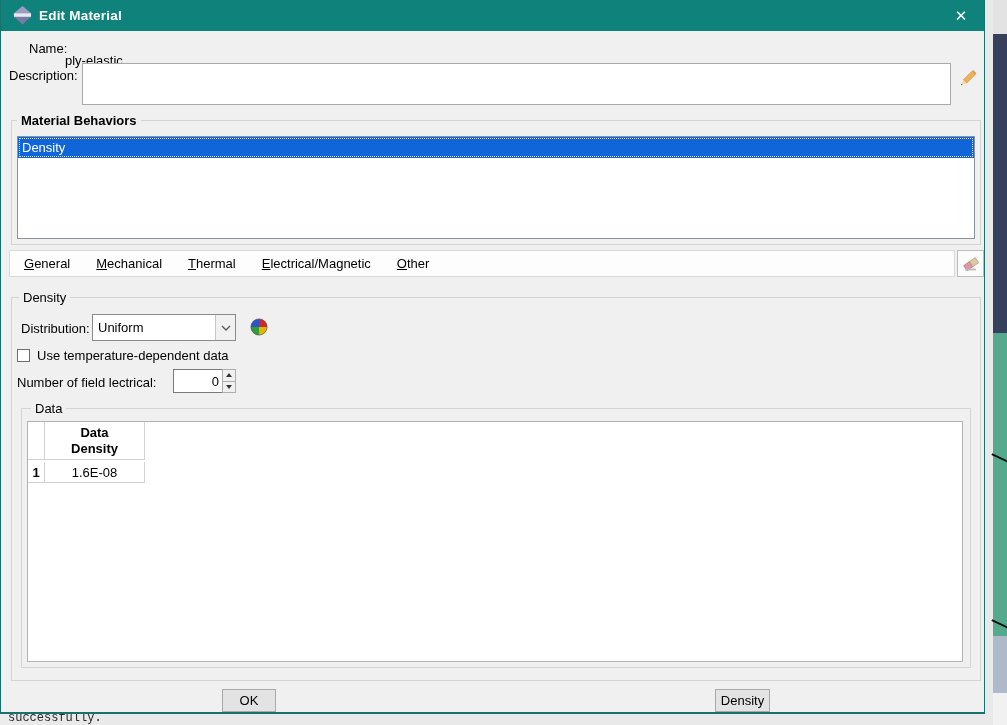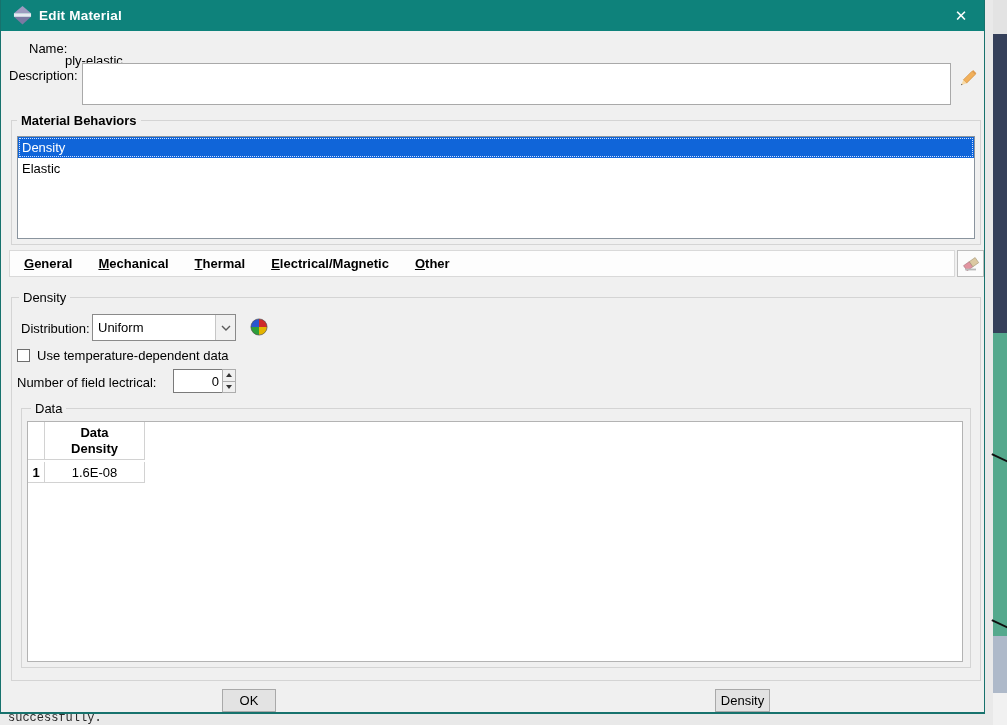--- a/index.html
+++ b/index.html
@@ -125,24 +125,23 @@
         <polygon points="8,13 11.5,16.5 5.5,18.8" fill="#f6d9a6"></polygon>
         <polygon points="5.5,18.8 7.2,18.1 6.1,17.1" fill="#3a3a3a"></polygon>
         <polygon points="17.5,3.5 21,7 22.2,5.8 18.7,2.3" fill="#e09a4a"></polygon>
       </svg>
     </div>
 
     <div class="groupbox" style="left:10px; top:120px; width:970px; height:125px;"></div>
     <span class="legend" style="left:16px; top:113px;font-weight:bold;">Material Behaviors</span>
     <div class="listbox" style="left:16px; top:136px; width:958px; height:103px;">
       <div class="list-row sel">Density</div>
-      <div class="list-row">Elastic</div>
-    </div>
-
-    <div class="menubar" style="left:8px; top:250px; width:946px; height:27px;font-weight:bold;">
+    </div>
+
+    <div class="menubar" style="left:8px; top:250px; width:946px; height:27px;">
       <span class="menu-item"><u>G</u>eneral</span>
       <span class="menu-item"><u>M</u>echanical</span>
       <span class="menu-item"><u>T</u>hermal</span>
       <span class="menu-item"><u>E</u>lectrical/Magnetic</span>
       <span class="menu-item"><u>O</u>ther</span>
     </div>
     <div class="icon-btn" style="left:956px; top:250px; width:27px; height:27px; background:#fbfbfb; border:1px solid #bdbdbd;">
       <svg width="20" height="20" viewBox="0 0 24 24">
         <g transform="rotate(-35 12 12)">
           <rect x="3.5" y="8.5" width="8.5" height="7.5" fill="#e294a0" stroke="#9d6b74" stroke-width="0.6"></rect>

